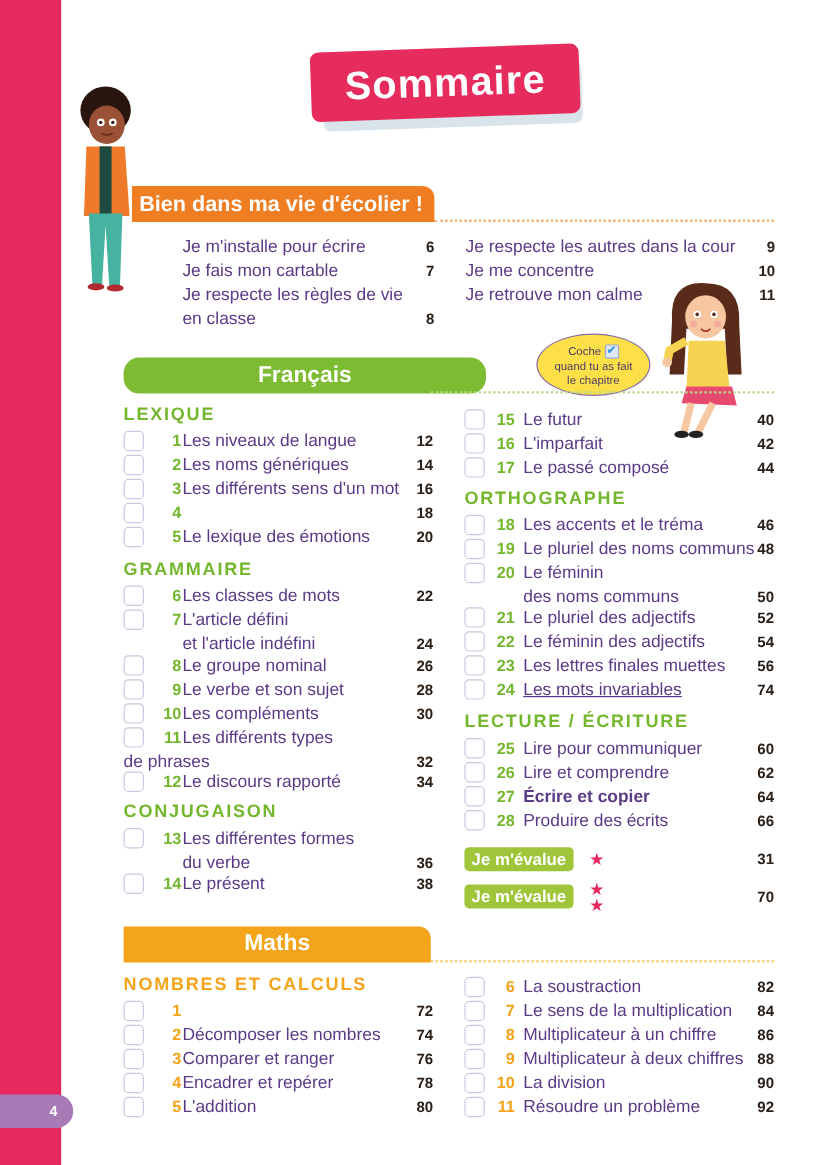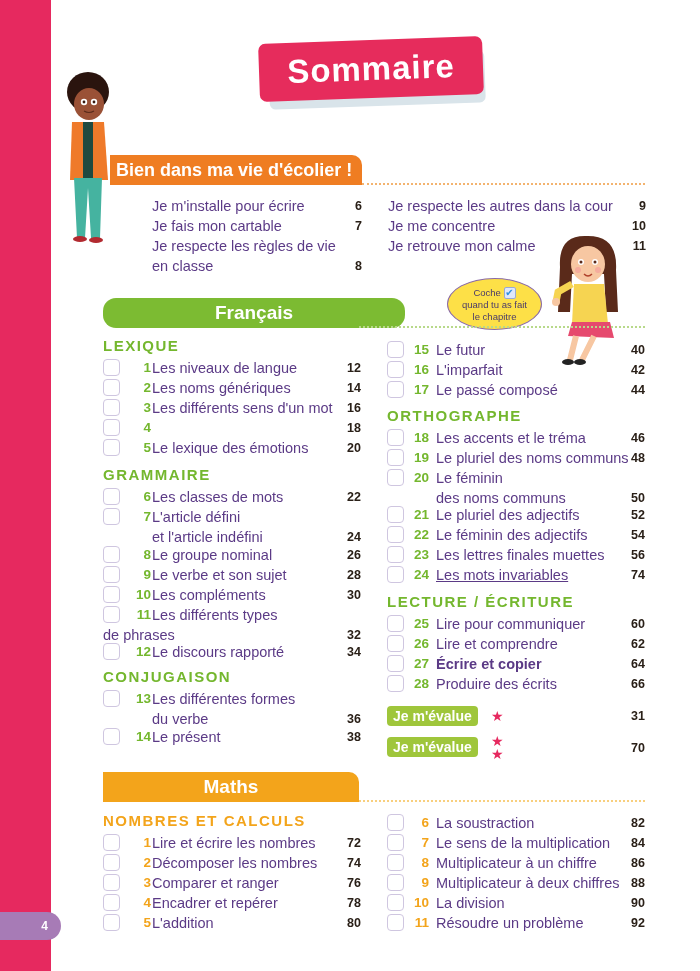--- a/index.html
+++ b/index.html
@@ -331,21 +331,20 @@
 <div class="section-header" style="left:103px;top:772px;width:256px;background:#f3a41b;justify-content:center;">
   <span>Maths</span>
 </div>
 <div class="section-rule" style="left:359px;top:800px;width:286px;border-color:#f8cf7e;"></div>
 
 <div class="cat o" style="left:103px;top:812px;">NOMBRES ET CALCULS</div>
 
 <div class="row" style="left:103px;top:833px;width:260px;">
   <span class="cb" style="left:0;top:1px;"></span>
   <span class="num o" style="left:20px;">1</span>
-  <span class="txt" style="margin-left:49px;">Lire et écrire les nombres</span>
   <span class="pg" style="left:228px;">72</span>
 </div>
 <div class="row" style="left:103px;top:853px;width:260px;">
   <span class="cb" style="left:0;top:1px;"></span>
   <span class="num o" style="left:20px;">2</span>
   <span class="txt" style="margin-left:49px;">Décomposer les nombres</span>
   <span class="pg" style="left:228px;">74</span>
 </div>
 <div class="row" style="left:103px;top:873px;width:260px;">
   <span class="cb" style="left:0;top:1px;"></span>

